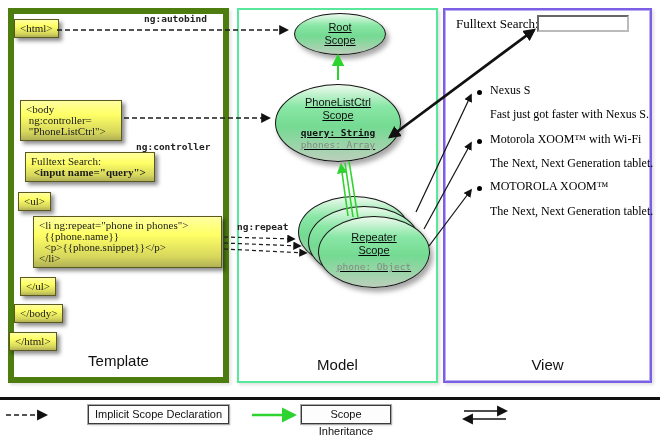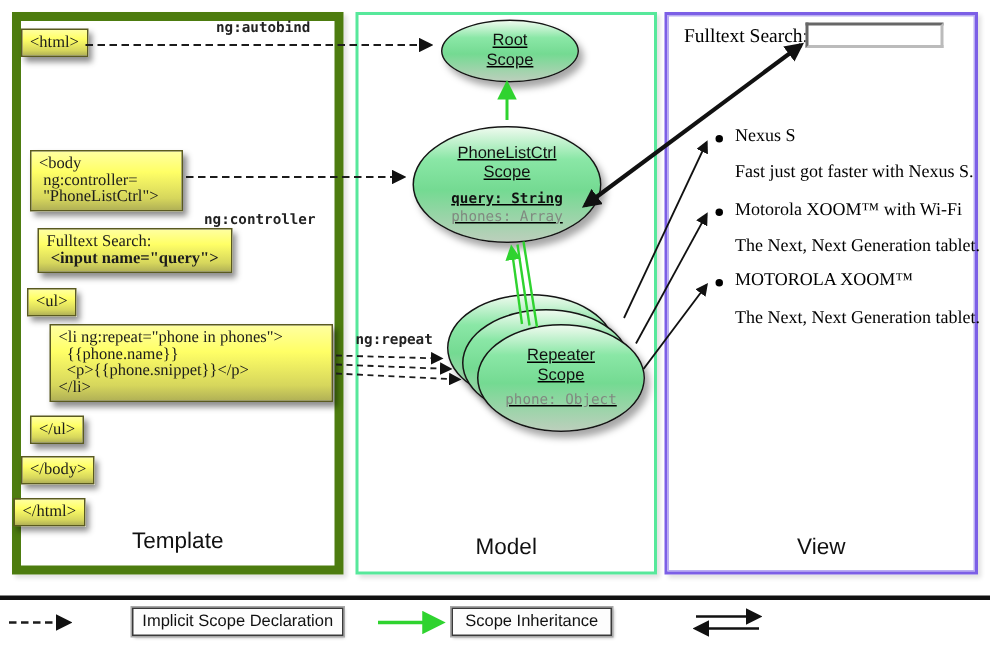--- a/index.html
+++ b/index.html
@@ -197,15 +197,15 @@
     <line x1="429" y1="246" x2="471" y2="190" stroke="#111" stroke-width="1.2" marker-end="url(#ab)"></line>
 
     <line x1="6" y1="415" x2="46" y2="415" stroke="#1c1c1c" stroke-width="1.6" stroke-dasharray="5 3" marker-end="url(#ab)"></line>
     <line x1="252" y1="415" x2="294" y2="415" stroke="#2fd32f" stroke-width="2.4" marker-end="url(#ag)"></line>
     <line x1="464" y1="411" x2="506" y2="411" stroke="#111" stroke-width="1.6" marker-end="url(#ab)"></line>
     <line x1="506" y1="419" x2="464" y2="419" stroke="#111" stroke-width="1.6" marker-end="url(#ab)"></line>
   </svg>
 
   <div class="separator"></div>
   <div class="legend-box" style="left:53px;width:141px;margin-left:35px;">Implicit Scope Declaration</div>
-  <div class="legend-box" style="left:301px;width:107px;">Scope Inheritance</div>
+  <div class="legend-box" style="left:301px;width:90px;">Scope Inheritance</div>
 
 </div>
 
 </body></html>

